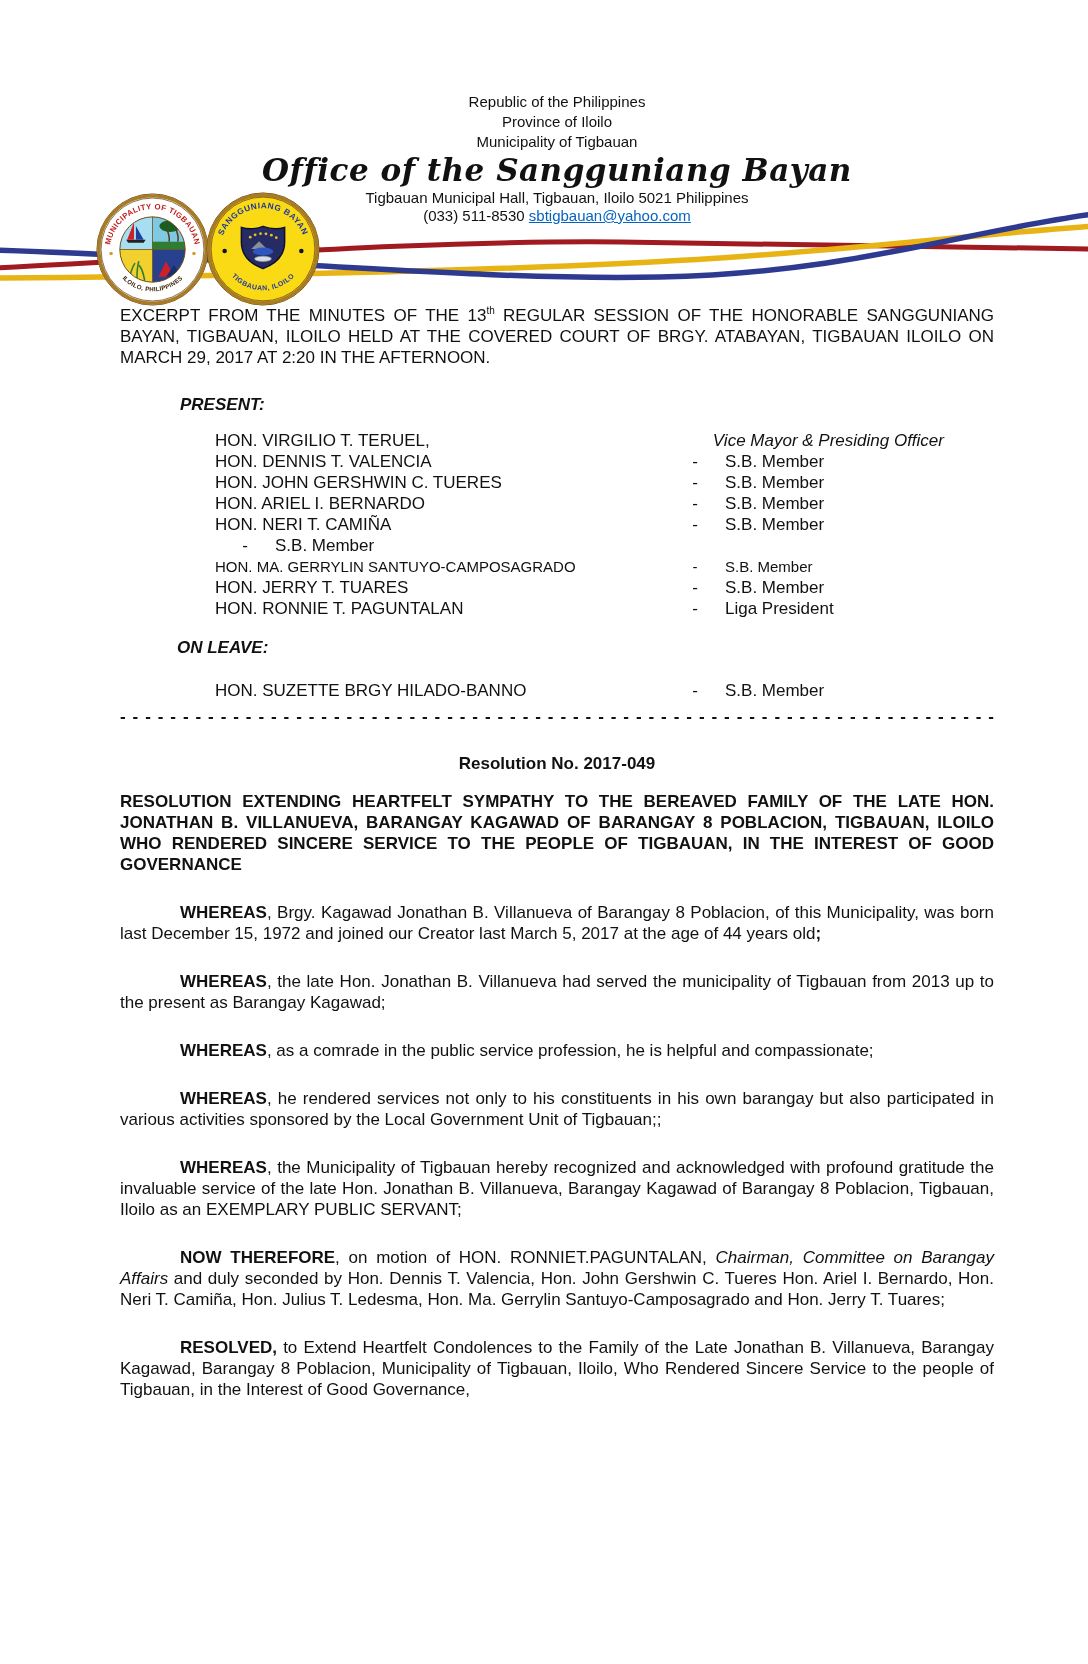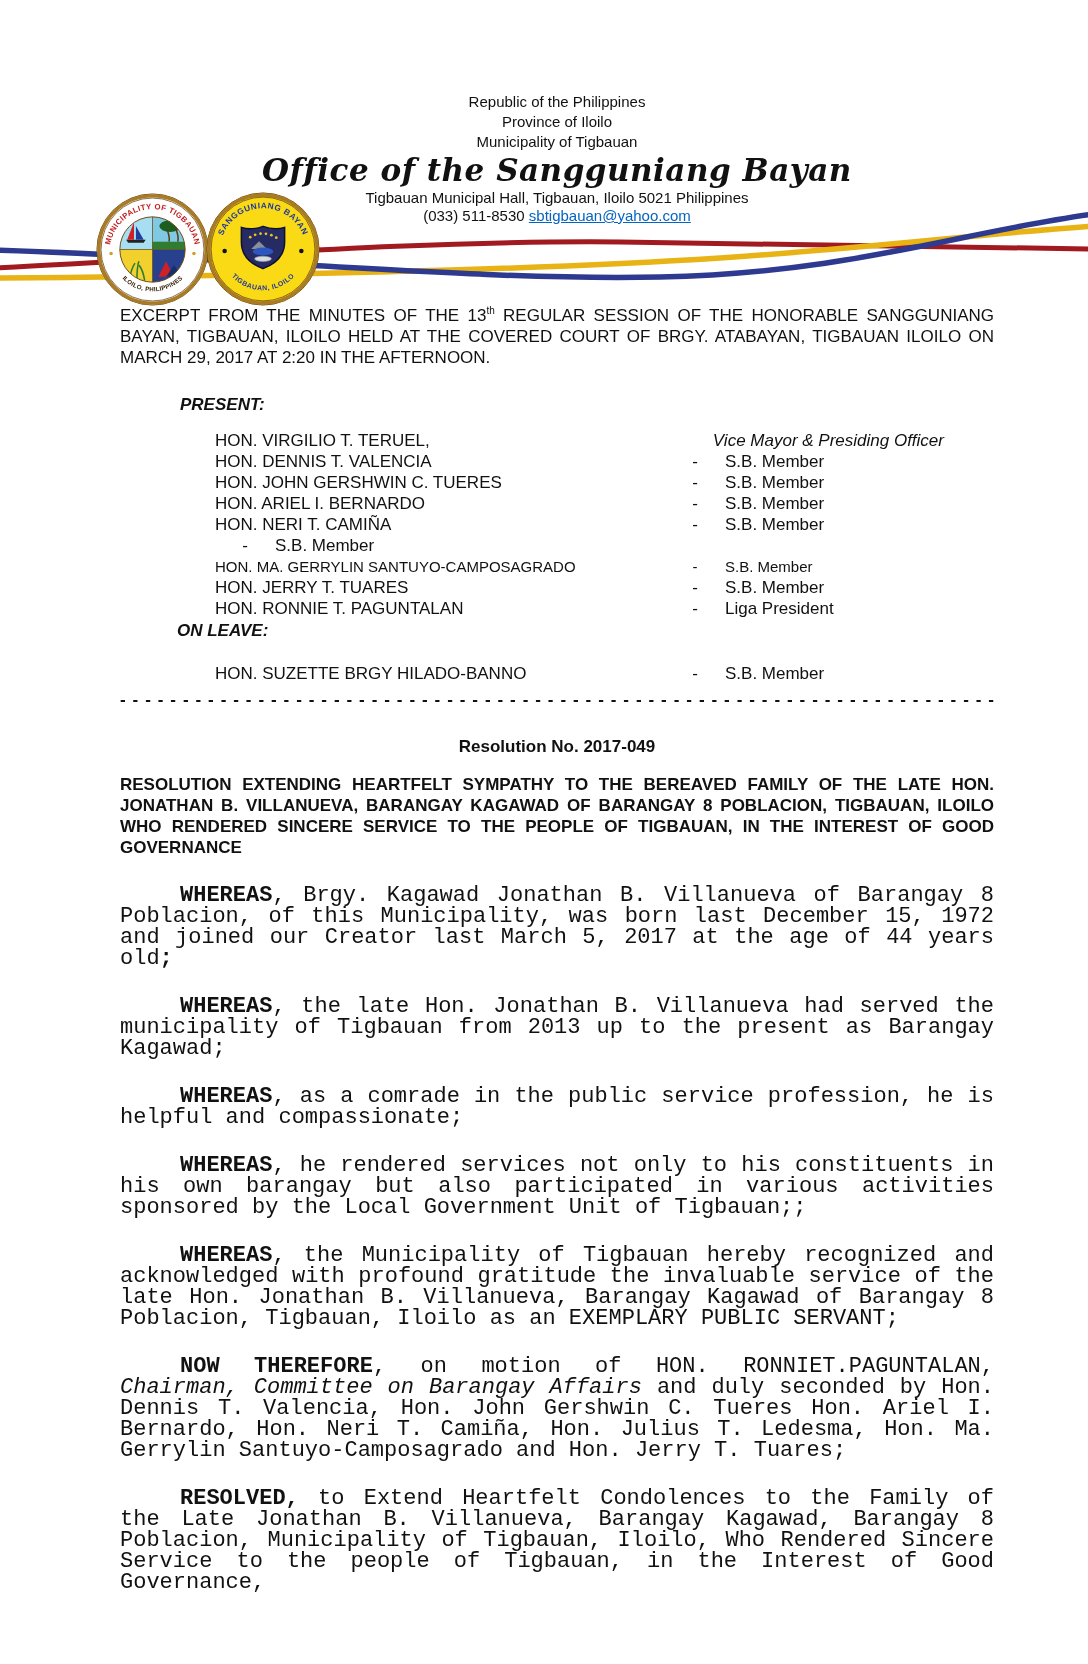--- a/index.html
+++ b/index.html
@@ -25,21 +25,21 @@
   .att-row{display:flex;padding-left:95px;line-height:21px;}
   .att-row.small{font-size:15px;}
   .c-name{width:450px;white-space:nowrap;}
   .c-dash{width:60px;text-align:center;}
   .c-pos{flex:1;white-space:nowrap;}
   .c-pos-wide{flex:1;text-align:right;padding-right:50px;white-space:nowrap;font-style:italic;}
   .separator{margin-top:5px;font-size:17px;font-weight:600;letter-spacing:1.1px;
              white-space:nowrap;overflow:hidden;line-height:21px;}
   .res-no{margin-top:26px;text-align:center;font-weight:bold;font-size:17px;line-height:21px;}
   .res-title{margin:17px 0 0 0;font-weight:bold;font-size:17px;line-height:21px;text-align:justify;}
-  .para{margin:27px 0 0 0;font-size:22px;line-height:21px;text-align:justify;text-indent:0;font-family:Liberation Mono, monospace;}
+  .para{margin:27px 0 0 0;font-size:17px;line-height:21px;text-align:justify;text-indent:0;}
   .para.ind{text-indent:60px;}
   .b{font-weight:bold;}
   .i{font-style:italic;}
 </style>
 </head>
 <body>
 
 <div class="page">
 
   <svg class="ribbon" width="1088" height="330" viewBox="0 0 1088 330">
@@ -172,21 +172,21 @@
           <span class="c-dash">-</span>
           <span class="c-pos">S.B. Member</span>
         </div>
         <div class="att-row">
           <span class="c-name">HON. RONNIE T. PAGUNTALAN</span>
           <span class="c-dash">-</span>
           <span class="c-pos">Liga President</span>
         </div>
       </div>
 
-    <div class="sec-label" style="margin-top:1px;padding-left:57px;">ON LEAVE:</div>
+    <div class="sec-label" style="margin-top:18px;padding-left:57px;">ON LEAVE:</div>
     <div class="rows leave" id="onleave-rows">
         <div class="att-row">
           <span class="c-name">HON. SUZETTE BRGY HILADO-BANNO</span>
           <span class="c-dash">-</span>
           <span class="c-pos">S.B. Member</span>
         </div>
       </div>
 
     <div class="separator">- - - - - - - - - - - - - - - - - - - - - - - - - - - - - - - - - - - - - - - - - - - - - - - - - - - - - - - - - - - - - - - - - - - - - - </div>
 

